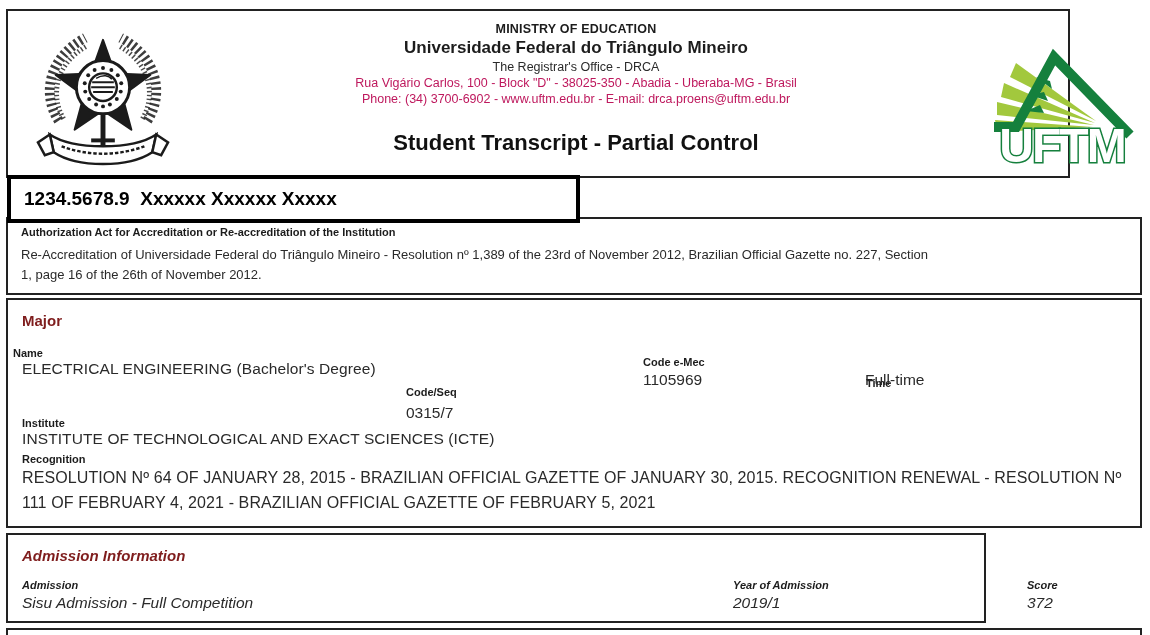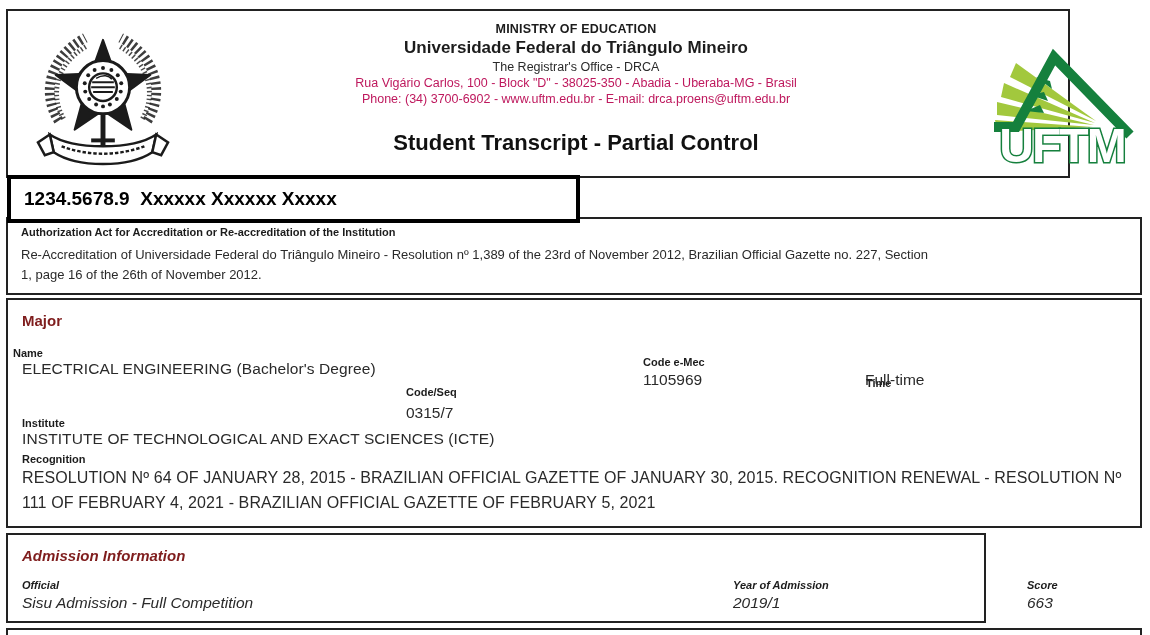--- a/index.html
+++ b/index.html
@@ -172,25 +172,25 @@
     <div class="fld-label" id="major-institute-label">Institute</div>
     <div class="fld-value caps" id="major-institute-value">INSTITUTE OF TECHNOLOGICAL AND EXACT SCIENCES (ICTE)</div>
 
     <div class="fld-label" id="major-recognition-label">Recognition</div>
     <div class="fld-value caps" id="major-recognition-value">RESOLUTION Nº 64 OF JANUARY 28, 2015 - BRAZILIAN OFFICIAL GAZETTE OF JANUARY 30, 2015. RECOGNITION RENEWAL - RESOLUTION Nº 111 OF FEBRUARY 4, 2021 - BRAZILIAN OFFICIAL GAZETTE OF FEBRUARY 5, 2021</div>
   </div>
 
   <div class="box" id="admission-box">
     <div class="sec-heading">Admission Information</div>
 
-    <div class="fld-label" id="adm-admission-label">Official</div>
+    <div class="fld-label" id="adm-admission-label">Admission</div>
     <div class="fld-value" id="adm-admission-value">Sisu Admission - Full Competition</div>
 
     <div class="fld-label" id="adm-year-label">Year of Admission</div>
     <div class="fld-value" id="adm-year-value">2019/1</div>
 
     <div class="fld-label" id="adm-score-label">Score</div>
-    <div class="fld-value" id="adm-score-value">663</div>
+    <div class="fld-value" id="adm-score-value">372</div>
   </div>
 
   <div class="box" id="next-box"></div>
 
 </div>
 
 </body></html>

